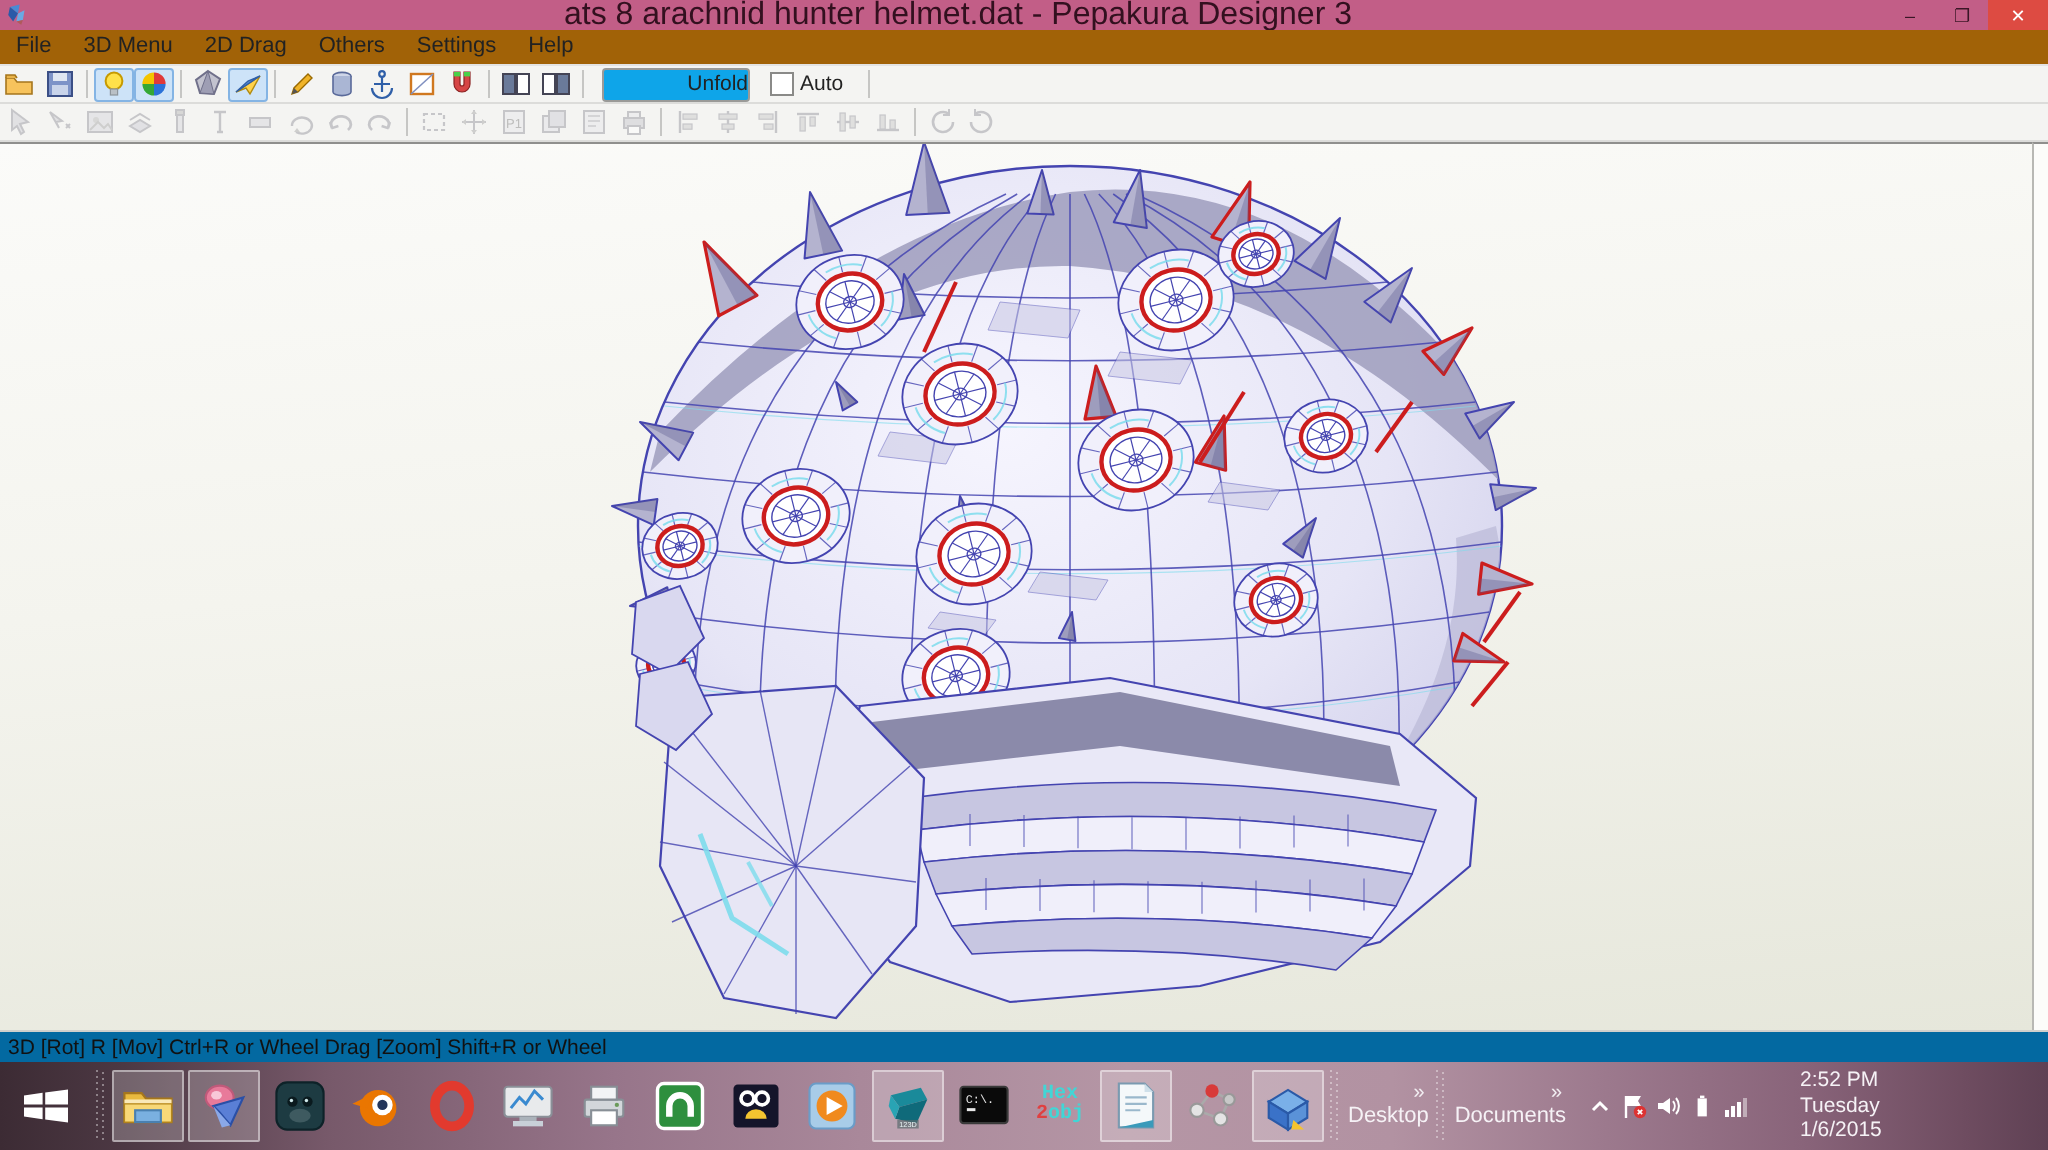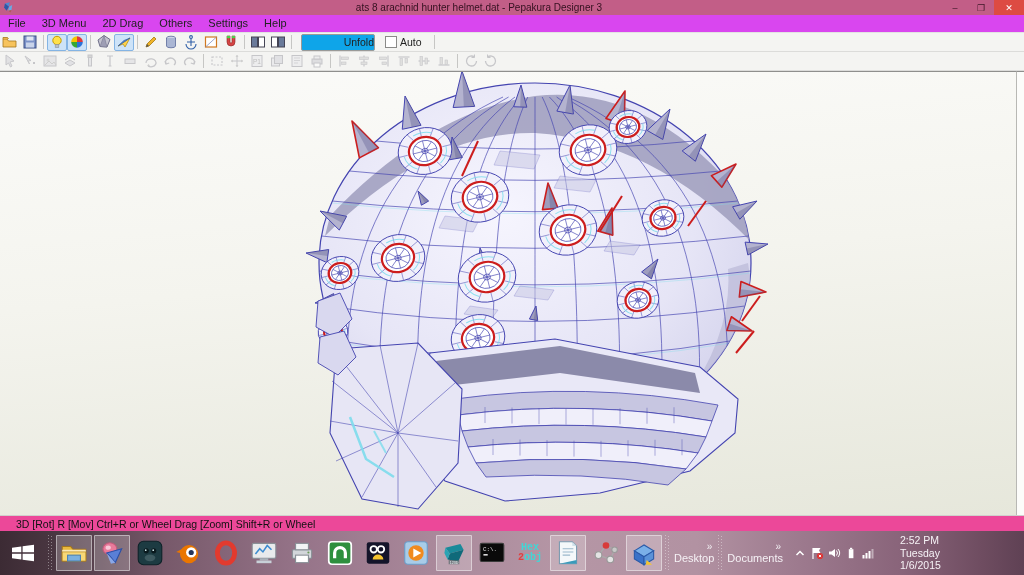--- a/index.html
+++ b/index.html
@@ -2,28 +2,28 @@
 <html><head>
 <meta charset="utf-8">
 <style>
   html,body{margin:0;padding:0;}
   #app{position:relative;width:1024px;height:575px;overflow:hidden;
        font-family:"Liberation Sans",sans-serif;background:#fff;user-select:none;}
   
   .titlebar{position:absolute;left:0;top:0;width:1024px;height:15px;background:#c25e87;
             display:flex;align-items:center;}
   .titlebar .appico{width:14px;height:13px;margin-left:2px;}
-  .titlebar .title{flex:1;text-align:center;font-size:10px;color:#33101f;line-height:15px;
+  .titlebar .title{flex:1;text-align:center;font-size:16px;color:#33101f;line-height:15px;
                    white-space:nowrap;overflow:hidden;}
   .wctrl{display:flex;height:15px;}
   .wbtn{width:26px;height:15px;display:flex;align-items:center;justify-content:center;
         font-size:9px;color:#3a1626;}
   .wbtn.close{background:#dd4b42;color:#fff;width:30px;}
   
-  .menubar{position:absolute;left:0;top:15px;width:1024px;height:17px;background:#d946ef;
+  .menubar{position:absolute;left:0;top:15px;width:1024px;height:17px;background:#a16207;
            border-bottom:1px solid #e3e3e3;display:flex;align-items:center;}
   .menuitem{padding:0 8px;font-size:11px;color:#222;line-height:17px;}
   
   .toolbar{position:absolute;left:0;width:1024px;background:#f4f4f2;display:flex;
            align-items:center;border-bottom:1px solid #dcdcda;}
   #toolbar1{top:33px;height:18px;}
   #toolbar2{top:52px;height:18px;}
   .tbtn{width:20px;height:17px;display:flex;align-items:center;justify-content:center;
         border:1px solid transparent;border-radius:2px;box-sizing:border-box;}
   .tbtn.active{background:#cde3f8;border-color:#84b4e4;}
@@ -33,23 +33,23 @@
              border-radius:2px;font-size:10.5px;color:#222;text-align:right;line-height:14px;}
   .autowrap{display:flex;align-items:center;margin-left:10px;}
   .autobox{width:10px;height:10px;background:#fff;border:1px solid #8a8a88;}
   .autolabel{font-size:10.5px;color:#222;margin-left:3px;}
   
   #canvas{position:absolute;left:0;top:71px;width:1016px;height:444px;border-top:1px solid #8f8f8d;
           background:linear-gradient(175deg,#fbfbf9 0%,#f4f4ee 45%,#e6e7db 100%);}
   #gutter{position:absolute;left:1016px;top:71px;width:8px;height:444px;background:#fcfcfa;
           border-left:1px solid #b8b8b4;border-top:1px solid #8f8f8d;}
   
-  .statusbar{position:absolute;left:0;top:515px;width:1024px;height:16px;background:#ec4899;
+  .statusbar{position:absolute;left:0;top:515px;width:1024px;height:16px;background:#0369a1;
              border-top:1px solid #d0d0cc;font-size:10.5px;color:#111;line-height:16px;
-             padding-left:16px;box-sizing:border-box;}
+             padding-left:4px;box-sizing:border-box;}
   
   .taskbar{position:absolute;left:0;top:531px;width:1024px;height:44px;display:flex;align-items:center;
      background:linear-gradient(90deg,#3c2b34 0%,#4c3843 6%,#77596a 16%,#97758a 30%,#a9889a 42%,
                 #b596a5 55%,#b292a2 68%,#9d7a8e 78%,#89647a 88%,#6e4c60 96%,#5f4154 100%);}
   .startbtn{width:46px;height:44px;display:flex;align-items:center;justify-content:center;}
   .grip{width:5px;height:36px;margin:0 2px;
         background-image:repeating-linear-gradient(to bottom,rgba(255,255,255,.38) 0 1px,transparent 1px 3px),
                          repeating-linear-gradient(to bottom,rgba(255,255,255,.38) 0 1px,transparent 1px 3px);
         background-size:1px 100%,1px 100%;background-position:0 0,3px 1px;background-repeat:repeat-y;}
   .tkicon{width:36px;height:36px;margin:0 1px;display:flex;align-items:center;justify-content:center;

